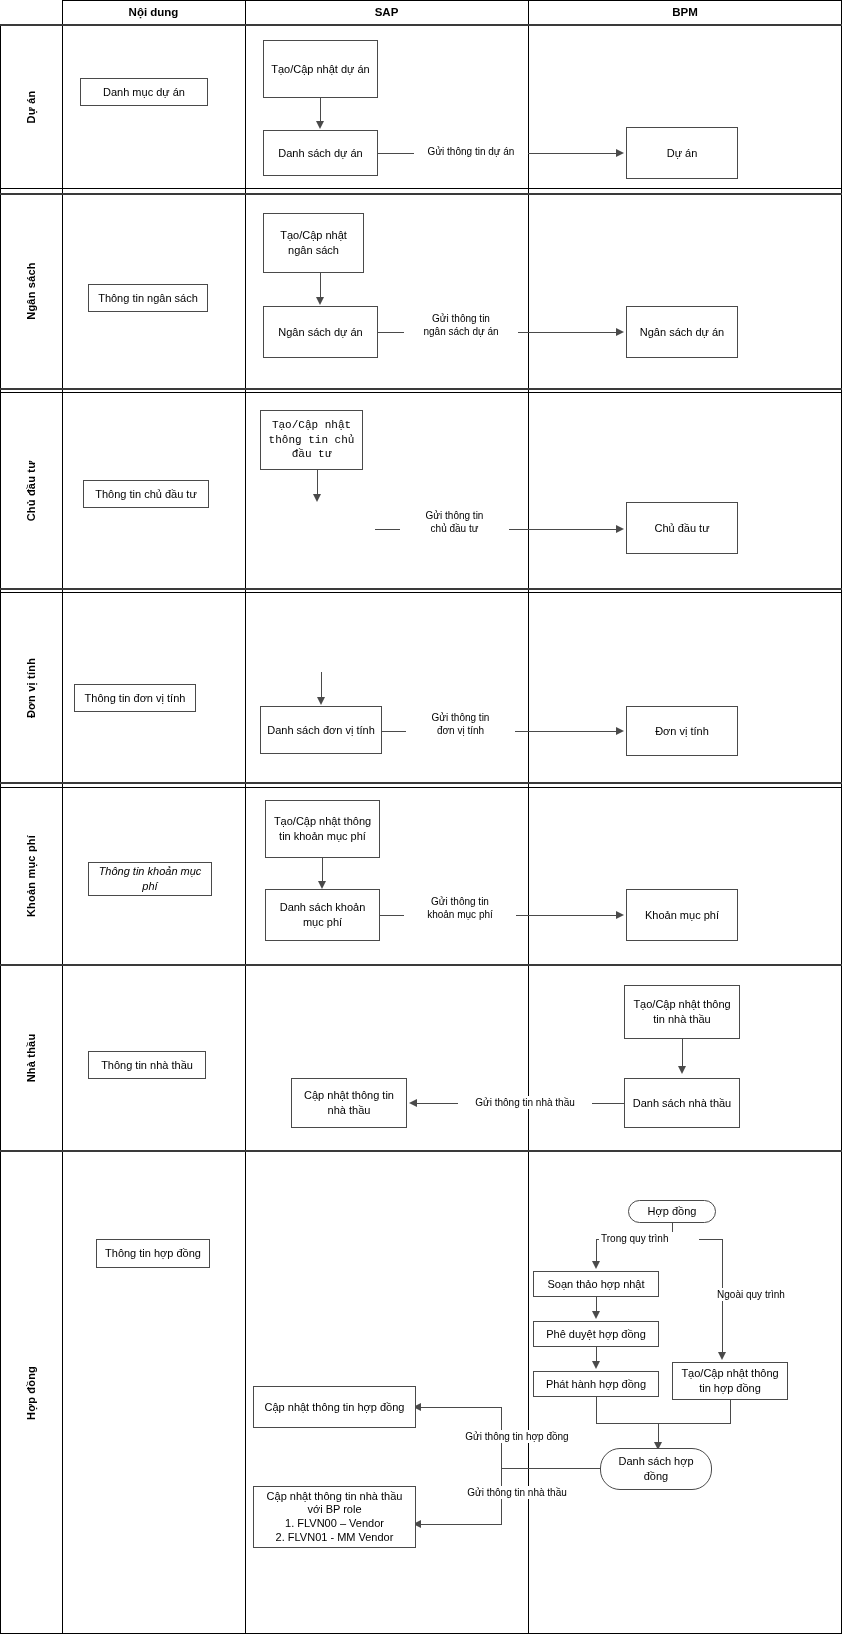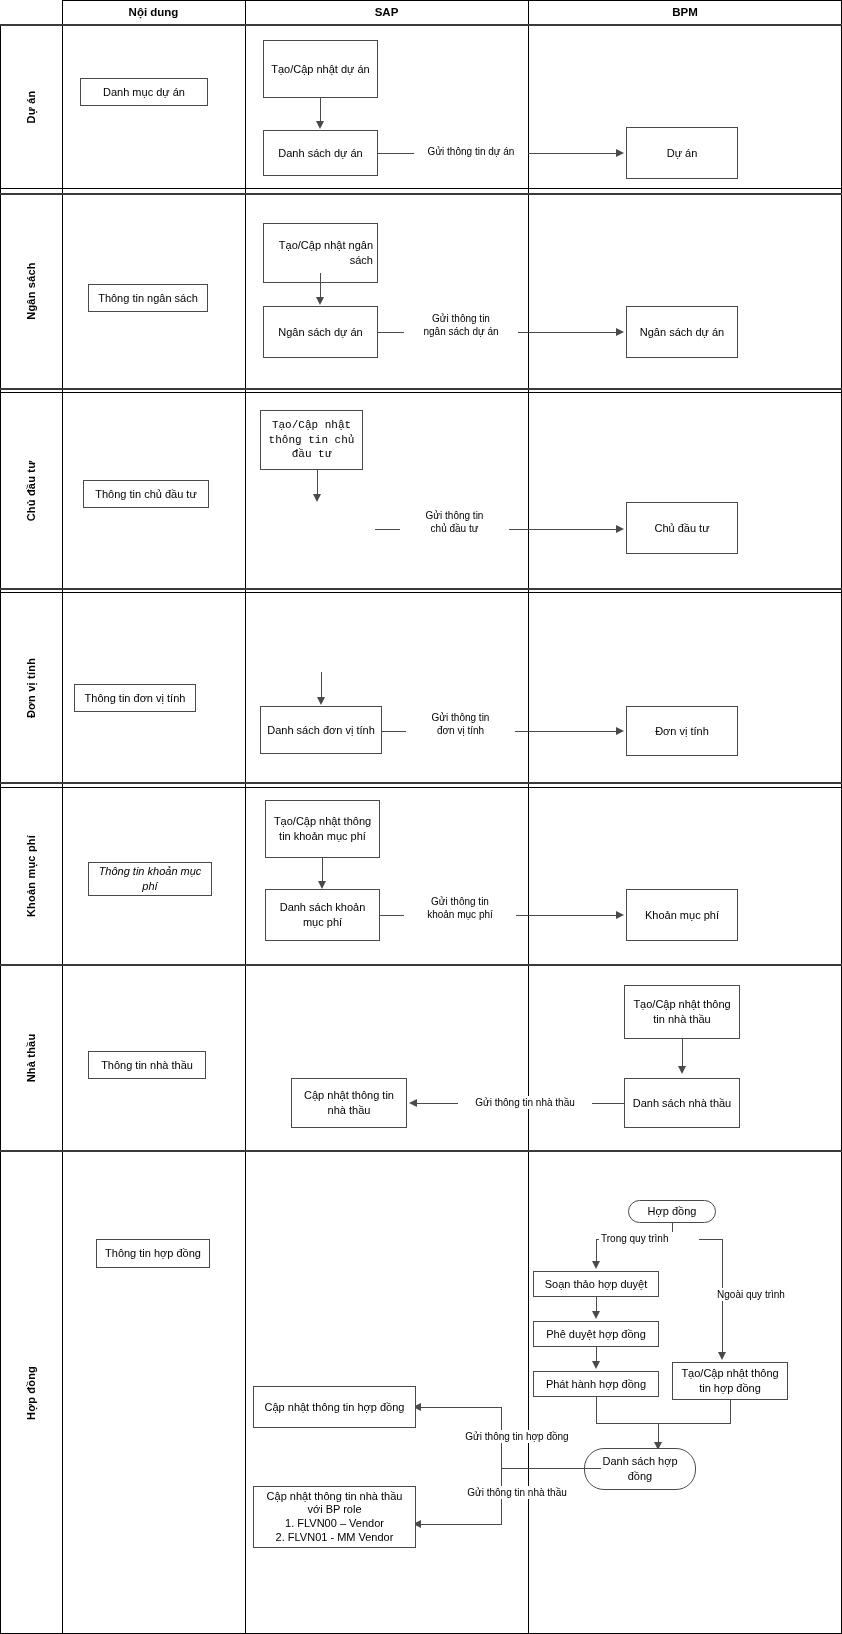--- a/index.html
+++ b/index.html
@@ -98,21 +98,21 @@
   <div class="arrow down" style="left:316px;top:121px;"></div>
   <div class="node" style="left:263px;top:130px;width:115px;height:46px;">Danh sách dự án</div>
 
   <div class="seg h" style="left:378px;top:153px;width:244px;"></div>
   <div class="elabel" style="left:414px;top:145px;width:110px;">Gửi thông tin dự án</div>
   <div class="arrow right" style="left:616px;top:149px;"></div>
   <div class="node" style="left:626px;top:127px;width:112px;height:52px;">Dự án</div>
 
   <div class="node" style="left:88px;top:284px;width:120px;height:28px;">Thông tin ngân sách</div>
 
-  <div class="node" style="left:263px;top:223px;width:115px;height:60px;text-align:right;">Tạo/Cập nhật ngân sách</div>
+  <div class="node" style="left:263px;top:213px;width:101px;height:60px;">Tạo/Cập nhật ngân sách</div>
   <div class="seg v" style="left:320px;top:273px;height:27px;"></div>
   <div class="arrow down" style="left:316px;top:297px;"></div>
   <div class="node" style="left:263px;top:306px;width:115px;height:52px;">Ngân sách dự án</div>
 
   <div class="seg h" style="left:378px;top:332px;width:244px;"></div>
   <div class="elabel multiline" style="left:404px;top:312px;width:110px;">Gửi thông tin
 ngân sách dự án</div>
   <div class="arrow right" style="left:616px;top:328px;"></div>
   <div class="node" style="left:626px;top:306px;width:112px;height:52px;">Ngân sách dự án</div>
 
@@ -169,39 +169,39 @@
   <div class="node" style="left:96px;top:1239px;width:114px;height:29px;">Thông tin hợp đồng</div>
 
   <div class="node pill" style="left:628px;top:1200px;width:88px;height:23px;">Hợp đồng</div>
 
   <div class="seg v" style="left:672px;top:1223px;height:16px;"></div>
   <div class="seg h" style="left:596px;top:1239px;width:126px;"></div>
 
   <div class="seg v" style="left:596px;top:1239px;height:25px;"></div>
   <div class="arrow down" style="left:592px;top:1261px;"></div>
   <div class="elabel" style="left:599px;top:1232px;width:96px;text-align:left;">Trong quy trình</div>
-  <div class="node" style="left:533px;top:1271px;width:126px;height:26px;">Soạn thảo hợp duyệt</div>
+  <div class="node" style="left:533px;top:1271px;width:126px;height:26px;">Soạn thảo hợp nhật</div>
   <div class="seg v" style="left:596px;top:1297px;height:17px;"></div>
   <div class="arrow down" style="left:592px;top:1311px;"></div>
   <div class="node" style="left:533px;top:1321px;width:126px;height:26px;">Phê duyệt hợp đồng</div>
   <div class="seg v" style="left:596px;top:1347px;height:17px;"></div>
   <div class="arrow down" style="left:592px;top:1361px;"></div>
   <div class="node" style="left:533px;top:1371px;width:126px;height:26px;">Phát hành hợp đồng</div>
 
   <div class="seg v" style="left:722px;top:1239px;height:116px;"></div>
   <div class="arrow down" style="left:718px;top:1352px;"></div>
   <div class="elabel" style="left:694px;top:1288px;width:110px;">Ngoài quy trình</div>
   <div class="node" style="left:672px;top:1362px;width:116px;height:38px;">Tạo/Cập nhật thông tin hợp đồng</div>
 
   <div class="seg v" style="left:596px;top:1397px;height:26px;"></div>
   <div class="seg v" style="left:730px;top:1400px;height:23px;"></div>
   <div class="seg h" style="left:596px;top:1423px;width:135px;"></div>
   <div class="seg v" style="left:658px;top:1423px;height:22px;"></div>
   <div class="arrow down" style="left:654px;top:1442px;"></div>
-  <div class="node" style="left:584px;top:1448px;width:112px;height:42px;border-radius:20px;">Danh sách hợp đồng</div>
+  <div class="node" style="left:600px;top:1448px;width:112px;height:42px;border-radius:20px;">Danh sách hợp đồng</div>
 
   <div class="seg h" style="left:501px;top:1468px;width:100px;"></div>
   <div class="seg v" style="left:501px;top:1407px;height:117px;"></div>
   <div class="seg h" style="left:420px;top:1407px;width:82px;"></div>
   <div class="arrow left" style="left:413px;top:1403px;"></div>
   <div class="elabel" style="left:450px;top:1430px;width:130px;">Gửi thông tin hợp đồng</div>
   <div class="node" style="left:253px;top:1386px;width:163px;height:42px;">Cập nhật thông tin hợp đồng</div>
 
   <div class="seg h" style="left:420px;top:1524px;width:82px;"></div>
   <div class="arrow left" style="left:413px;top:1520px;"></div>

